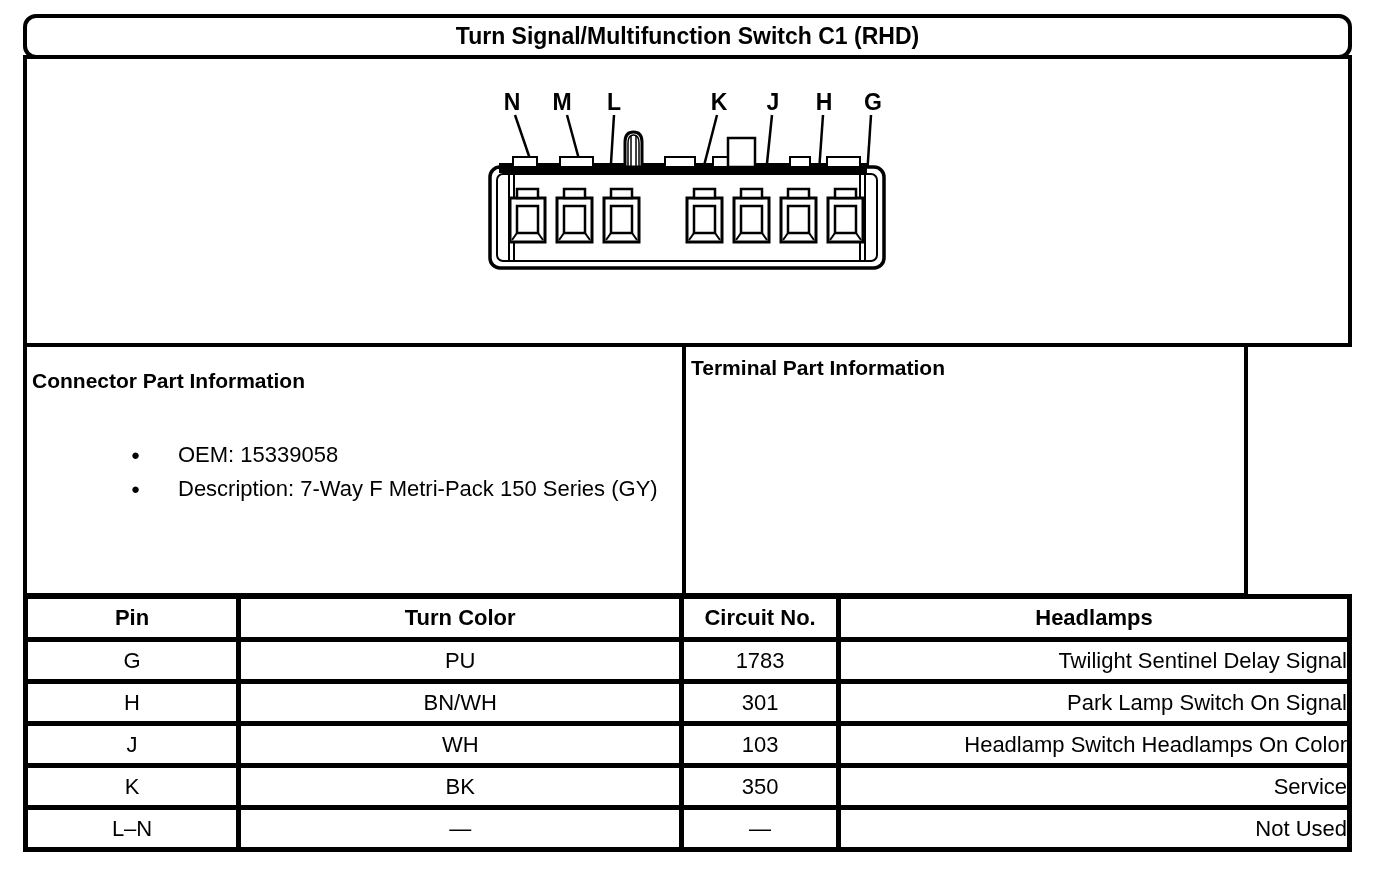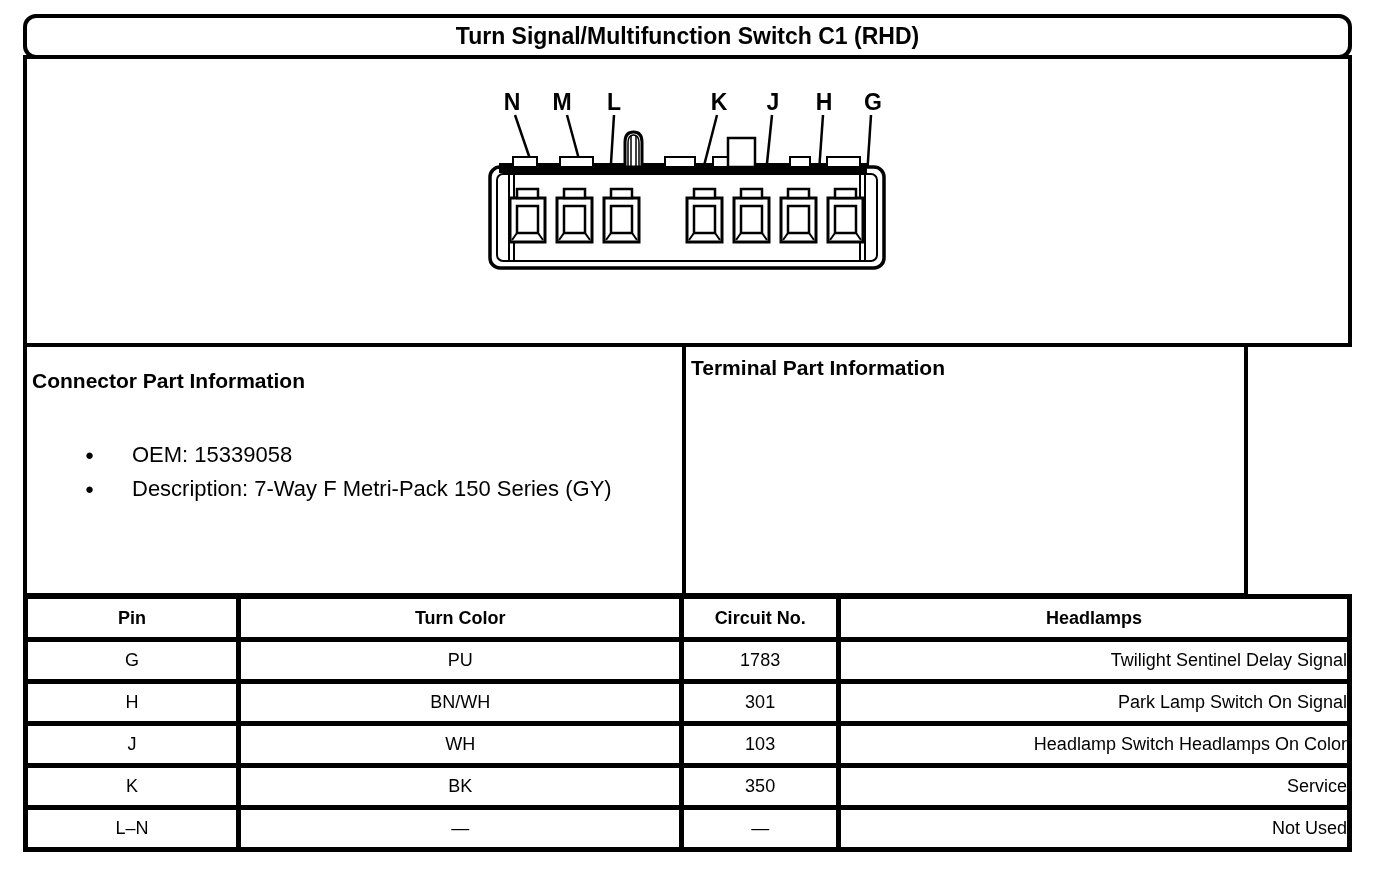--- a/index.html
+++ b/index.html
@@ -23,38 +23,38 @@
   .diagram-box { left: 23px; top: 55px; width: 1329px; height: 292px; }
   .diagram-svg { position: absolute; left: 23px; top: 55px; width: 1329px; height: 292px; }
   .diagram-svg text { font-family: "Liberation Sans", sans-serif; font-weight: bold; font-size: 23px; text-anchor: middle; fill: #000; }
 
   .info-left  { left: 23px;  top: 343px; width: 663px; height: 254px; }
   .info-right { left: 682px; top: 343px; width: 566px; height: 254px; }
   .info-heading { font-size: 21px; font-weight: bold; margin: 0; }
   .info-left  .info-heading { margin: 22px 0 0 5px; }
   .info-right .info-heading { margin: 9px 0 0 5px; }
   ul.bullets { list-style: none; margin: 0; padding: 0; }
-  .info-left  ul.bullets { margin-top: 45px; }
+  .info-left  ul.bullets { margin-top: 45px; margin-left: 46px; }
   .info-right ul.bullets { margin-top: 40px; }
   ul.bullets li { position: relative; line-height: 34px; font-size: 22px; white-space: nowrap; }
   .info-left  ul.bullets li { padding-left: 105px; }
   .info-right ul.bullets li { padding-left: 77px; }
   ul.bullets li::before {
     content: "\25CF";
     position: absolute;
     font-size: 15px;
     top: 0;
   }
   .info-left  ul.bullets li::before { left: 58px; }
   .info-right ul.bullets li::before { left: 41px; }
 
   table.pin-table {
     position: absolute; left: 23px; top: 594px; width: 1329px;
     border-collapse: collapse; background: #fff;
-    font-size: 18px;
+    font-size: 22px;
   }
   table.pin-table th, table.pin-table td {
     border: 5px solid #000;
     text-align: center;
     padding: 0;
   }
   table.pin-table th { font-weight: bold; height: 38px; }
   table.pin-table td { height: 37px; }
   table.pin-table td.fn, table.pin-table th.fn-h { }
   table.pin-table td.fn { text-align: right; padding-left: 6px; }

